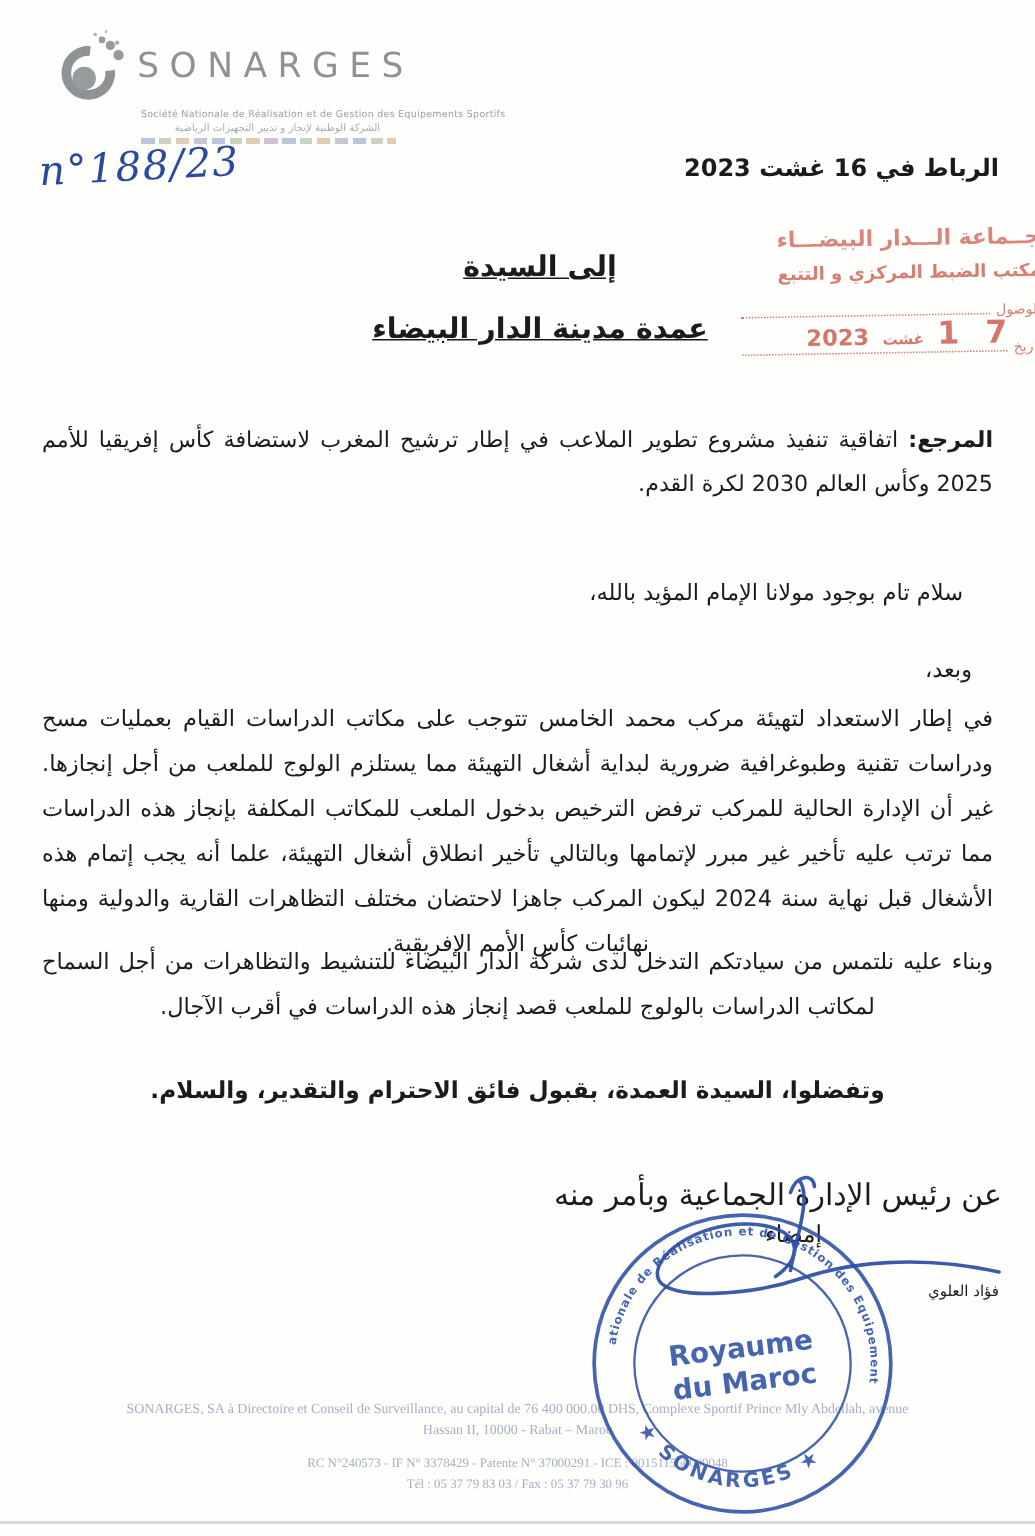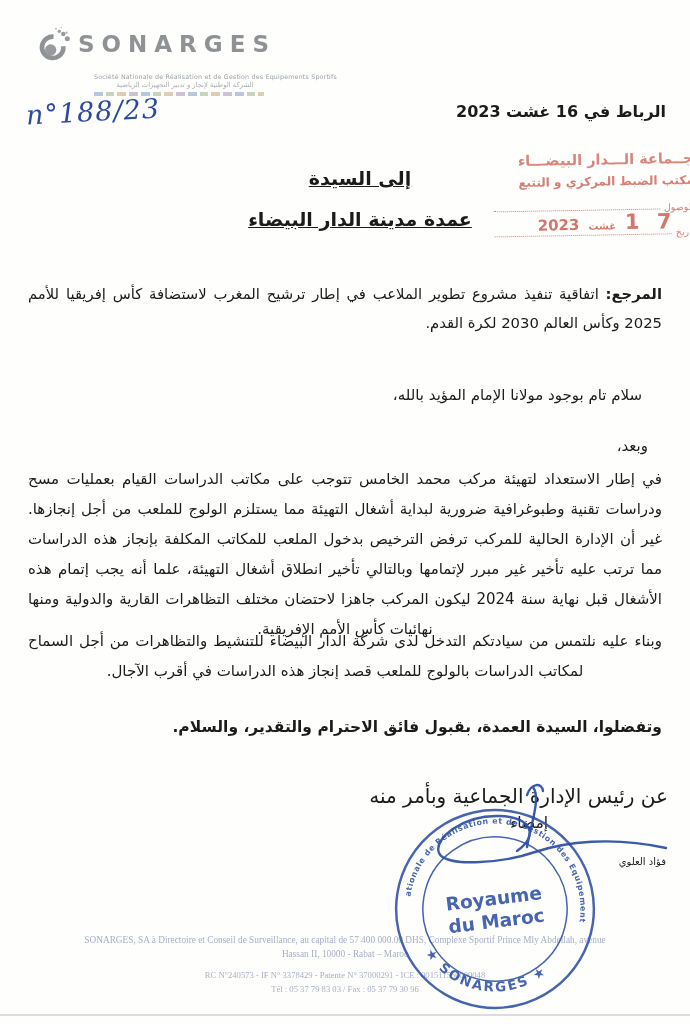--- a/index.html
+++ b/index.html
@@ -4,21 +4,21 @@
 <style>
   html,body{margin:0;padding:0;background:#e9e9e9;}
   .page{
     position:relative;width:690px;height:1024px;margin:0 auto;
     background:#fefefd;overflow:hidden;
     font-family:"DejaVu Sans",sans-serif;color:#1b1b1b;
   }
   
   .logo{position:absolute;left:36px;top:16px;width:240px;}
   .logo-top{display:flex;align-items:center;gap:6px;}
-  .logo-word{font-size:23px;letter-spacing:7px;color:#8e9295;font-weight:700;}
+  .logo-word{font-size:23px;letter-spacing:7px;color:#8e9295;font-weight:400;}
   .logo-sub{margin-left:58px;margin-top:1px;}
   .logo-sub-fr{font-size:6.3px;color:#9aa0a3;letter-spacing:.2px;white-space:nowrap;}
   .logo-sub-ar{font-size:6.8px;color:#a8adb0;direction:rtl;text-align:center;margin-top:1px;}
   .logo-tagline{height:4px;margin-top:3px;width:170px;opacity:.55;filter:blur(.4px);
     background:repeating-linear-gradient(90deg,#7f9bc0 0 9px,#fff 9px 12px,#9db389 12px 20px,#fff 20px 23px,#c9a377 23px 32px,#fff 32px 35px,#a492b5 35px 44px,#fff 44px 47px);}
   
   .hand-ref{
     position:absolute;left:26px;top:96px;
     font-family:"DejaVu Serif",serif;font-style:italic;
     font-size:27px;color:#2b4a9e;letter-spacing:1px;transform:rotate(-3deg);
@@ -40,21 +40,21 @@
   .addressee{position:absolute;left:150px;top:158px;width:420px;text-align:center;direction:rtl;
     font-size:19px;font-weight:bold;line-height:2.15;text-decoration:underline;}
   .subj{position:absolute;left:28px;right:28px;top:280px;direction:rtl;font-size:14.8px;line-height:1.95;text-align:justify;}
   .subj b{font-weight:bold;}
   .greeting{position:absolute;right:48px;top:386px;direction:rtl;font-size:15px;}
   .opener{position:absolute;right:42px;top:437px;direction:rtl;font-size:15px;}
   .para{position:absolute;left:28px;right:28px;direction:rtl;font-size:15px;line-height:2.0;
     text-align:justify;text-align-last:center;}
   .p1{top:464px;}
   .p2{top:626px;}
-  .closing{position:absolute;left:28px;right:28px;top:718px;direction:rtl;text-align:right;
+  .closing{position:absolute;left:28px;right:28px;top:718px;direction:rtl;text-align:center;
     font-size:15.5px;font-weight:bold;}
   
   .sig-capacity{position:absolute;right:22px;top:784px;direction:rtl;font-size:20px;}
   .sig-word{position:absolute;right:142px;top:814px;direction:rtl;font-size:15.5px;}
   .sig-name{position:absolute;right:24px;top:856px;direction:rtl;font-size:10px;}
   .sig-scribble{position:absolute;left:360px;top:770px;z-index:8;}
   .official-stamp{position:absolute;left:392px;top:806px;z-index:6;transform:rotate(9deg);opacity:.88;}
   
   .footer{position:absolute;left:0;right:0;top:933px;text-align:center;
     font-family:"Liberation Serif","DejaVu Serif",serif;color:#a6afc2;z-index:2;}
@@ -156,20 +156,20 @@
     <text fill="#2e4fa6" font-size="13" font-weight="bold" letter-spacing="2" font-family="DejaVu Sans, sans-serif">
       <textPath href="#arcBottom" startOffset="50%" text-anchor="middle">★ SONARGES ★</textPath>
     </text>
     <g transform="rotate(-16 100 100)">
       <text x="100" y="96" text-anchor="middle" fill="#2e4fa6" font-size="18" font-weight="bold" font-family="DejaVu Sans, sans-serif">Royaume</text>
       <text x="100" y="118" text-anchor="middle" fill="#2e4fa6" font-size="18" font-weight="bold" font-family="DejaVu Sans, sans-serif">du Maroc</text>
     </g>
   </svg>
 
   <div class="footer">
-    <div class="f1">SONARGES, SA à Directoire et Conseil de Surveillance, au capital de 57 400 000.00 DHS, Complexe Sportif Prince Mly Abdellah, avenue</div>
+    <div class="f1">SONARGES, SA à Directoire et Conseil de Surveillance, au capital de 76 400 000.00 DHS, Complexe Sportif Prince Mly Abdellah, avenue</div>
     <div class="f2">Hassan II, 10000 - Rabat – Maroc</div>
     <div class="f3">RC N°240573 - IF N° 3378429 - Patente N° 37000291 - ICE : 001511560000048</div>
     <div class="f4">Tél : 05 37 79 83 03 / Fax : 05 37 79 30 96</div>
   </div>
 
   <div class="scan-line"></div>
 </div>
 
 </body></html>

